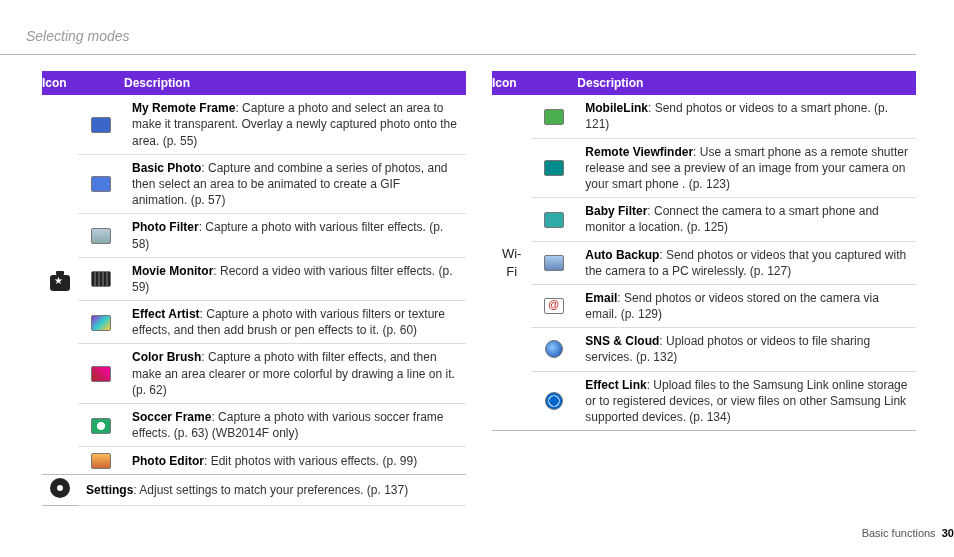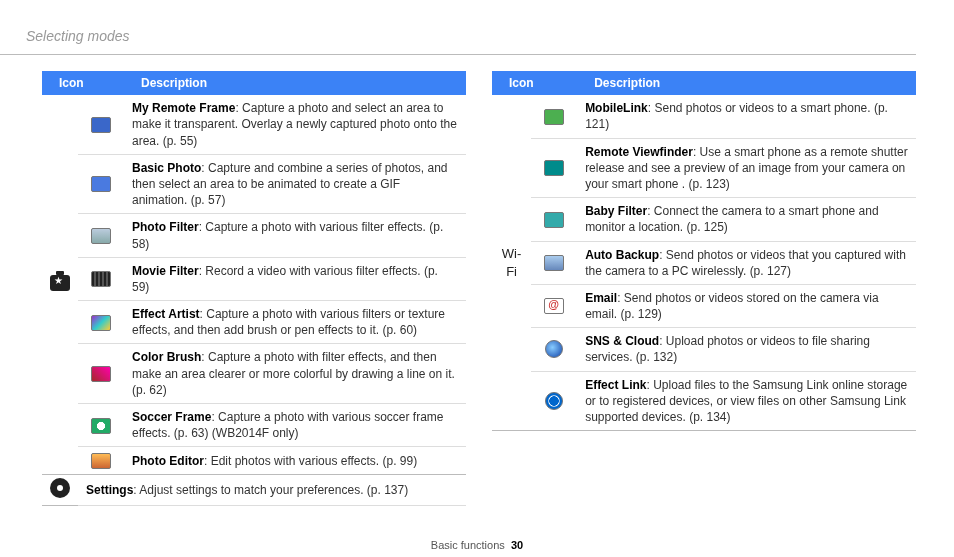--- a/index.html
+++ b/index.html
@@ -29,25 +29,25 @@
     flex: 1;
     min-width: 0;
   }
   table.feat {
     width: 100%;
     border-collapse: collapse;
     font-size: 12px;
     line-height: 1.35;
   }
   table.feat thead th {
-    background: #3b82f6;
+    background: #6d28d9;
     color: #fff;
     font-weight: 600;
     text-align: left;
-    padding: 4px 17px;
+    padding: 4px 0;
     font-size: 12px;
   }
   table.feat thead th:first-child { width: 44px; }
   table.feat td {
     border-bottom: 1px solid #ddd;
     padding: 5px 8px;
     vertical-align: middle;
   }
   table.feat tr.lastsub td { border-bottom: 1px solid #bbb; }
   table.feat td.groupcell {
@@ -89,23 +89,23 @@
   .grp-cam::before{content:"";position:absolute;left:6px;top:-4px;width:8px;height:4px;background:#222;border-radius:1px;}
   .grp-cam::after{content:"★";position:absolute;left:4px;top:-1px;color:#fff;font-size:10px;}
   .grp-gear {
     display:inline-block;width:16px;height:16px;background:#222;border-radius:50%;position:relative;
     box-shadow: 0 0 0 2px #222;
   }
   .grp-gear::after{content:"";position:absolute;left:5px;top:5px;width:6px;height:6px;background:#fff;border-radius:50%;}
   .grp-wifi { font-weight:normal; font-size:13px; color:#222; }
   .footer {
     position:absolute;
-    bottom:6px;
+    bottom:18px;
     width:100%;
-    text-align:center;
+    text-align:right;
     font-size:11px;
     color:#555;
   }
   .footer .pg { font-weight:bold; color:#000; }
   b { font-weight:700; color:#000; }
 </style>
 </head>
 <body>
 
 <div class="page-title">Selecting modes</div>
@@ -129,21 +129,21 @@
           <tr>
             <td class="iconcell"><span class="ic ic-blue2"></span></td>
             <td><b>Basic Photo</b>: Capture and combine a series of photos, and then select an area to be animated to create a GIF animation. (p. 57)</td>
           </tr>
           <tr>
             <td class="iconcell"><span class="ic ic-photo"></span></td>
             <td><b>Photo Filter</b>: Capture a photo with various filter effects. (p. 58)</td>
           </tr>
           <tr>
             <td class="iconcell"><span class="ic ic-film"></span></td>
-            <td><b>Movie Filter</b>: Record a video with various filter effects. (p. 59)</td>
+            <td><b>Movie Monitor</b>: Record a video with various filter effects. (p. 59)</td>
           </tr>
           <tr>
             <td class="iconcell"><span class="ic ic-art"></span></td>
             <td><b>Effect Artist</b>: Capture a photo with various filters or texture effects, and then add brush or pen effects to it. (p. 60)</td>
           </tr>
           <tr>
             <td class="iconcell"><span class="ic ic-brush"></span></td>
             <td><b>Color Brush</b>: Capture a photo with filter effects, and then make an area clearer or more colorful by drawing a line on it. (p. 62)</td>
           </tr>
           <tr>

